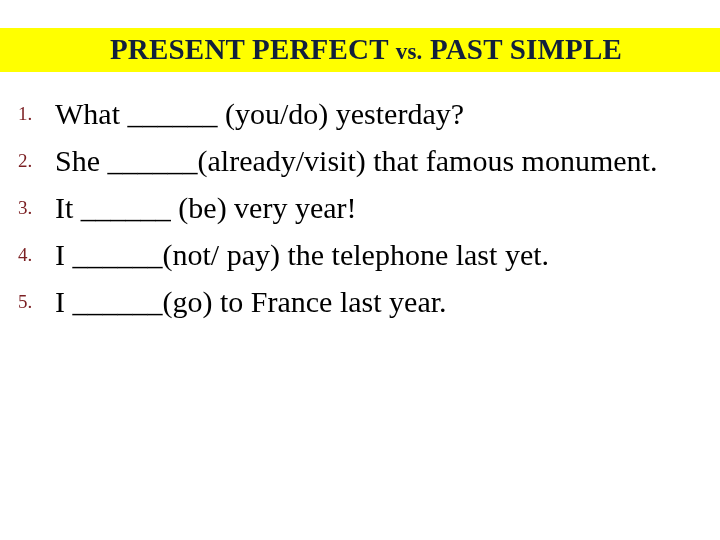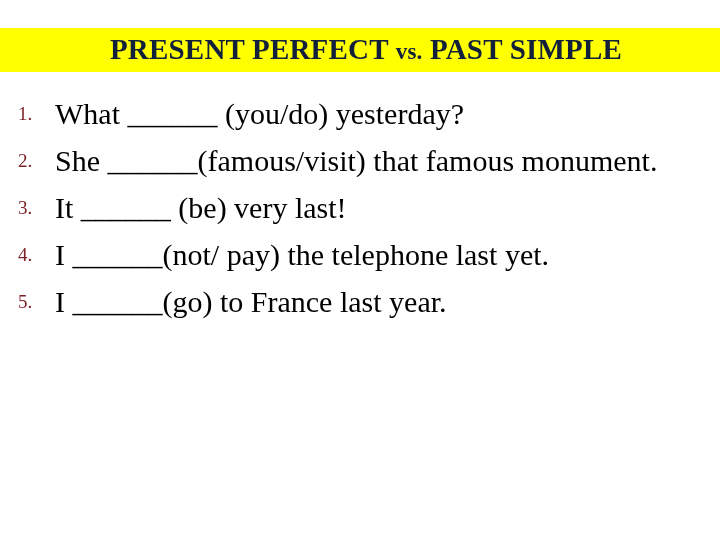--- a/index.html
+++ b/index.html
@@ -95,26 +95,26 @@
 
   <ol class="ex-list">
 
     <li class="ex-item">
       <span class="ex-num">1.</span>
       <span class="ex-text">What ______ (you/do) yesterday?</span>
     </li>
 
     <li class="ex-item">
       <span class="ex-num">2.</span>
-      <span class="ex-text">She ______(famous/visit) that famous monument.</span>
+      <span class="ex-text">She ______(already/visit) that famous monument.</span>
     </li>
 
     <li class="ex-item">
       <span class="ex-num">3.</span>
-      <span class="ex-text">It ______ (be) very last!</span>
+      <span class="ex-text">It ______ (be) very year!</span>
     </li>
 
     <li class="ex-item">
       <span class="ex-num">4.</span>
       <span class="ex-text">I ______(not/ pay) the telephone last yet.</span>
     </li>
 
     <li class="ex-item">
       <span class="ex-num">5.</span>
       <span class="ex-text">I ______(go) to France last year.</span>

